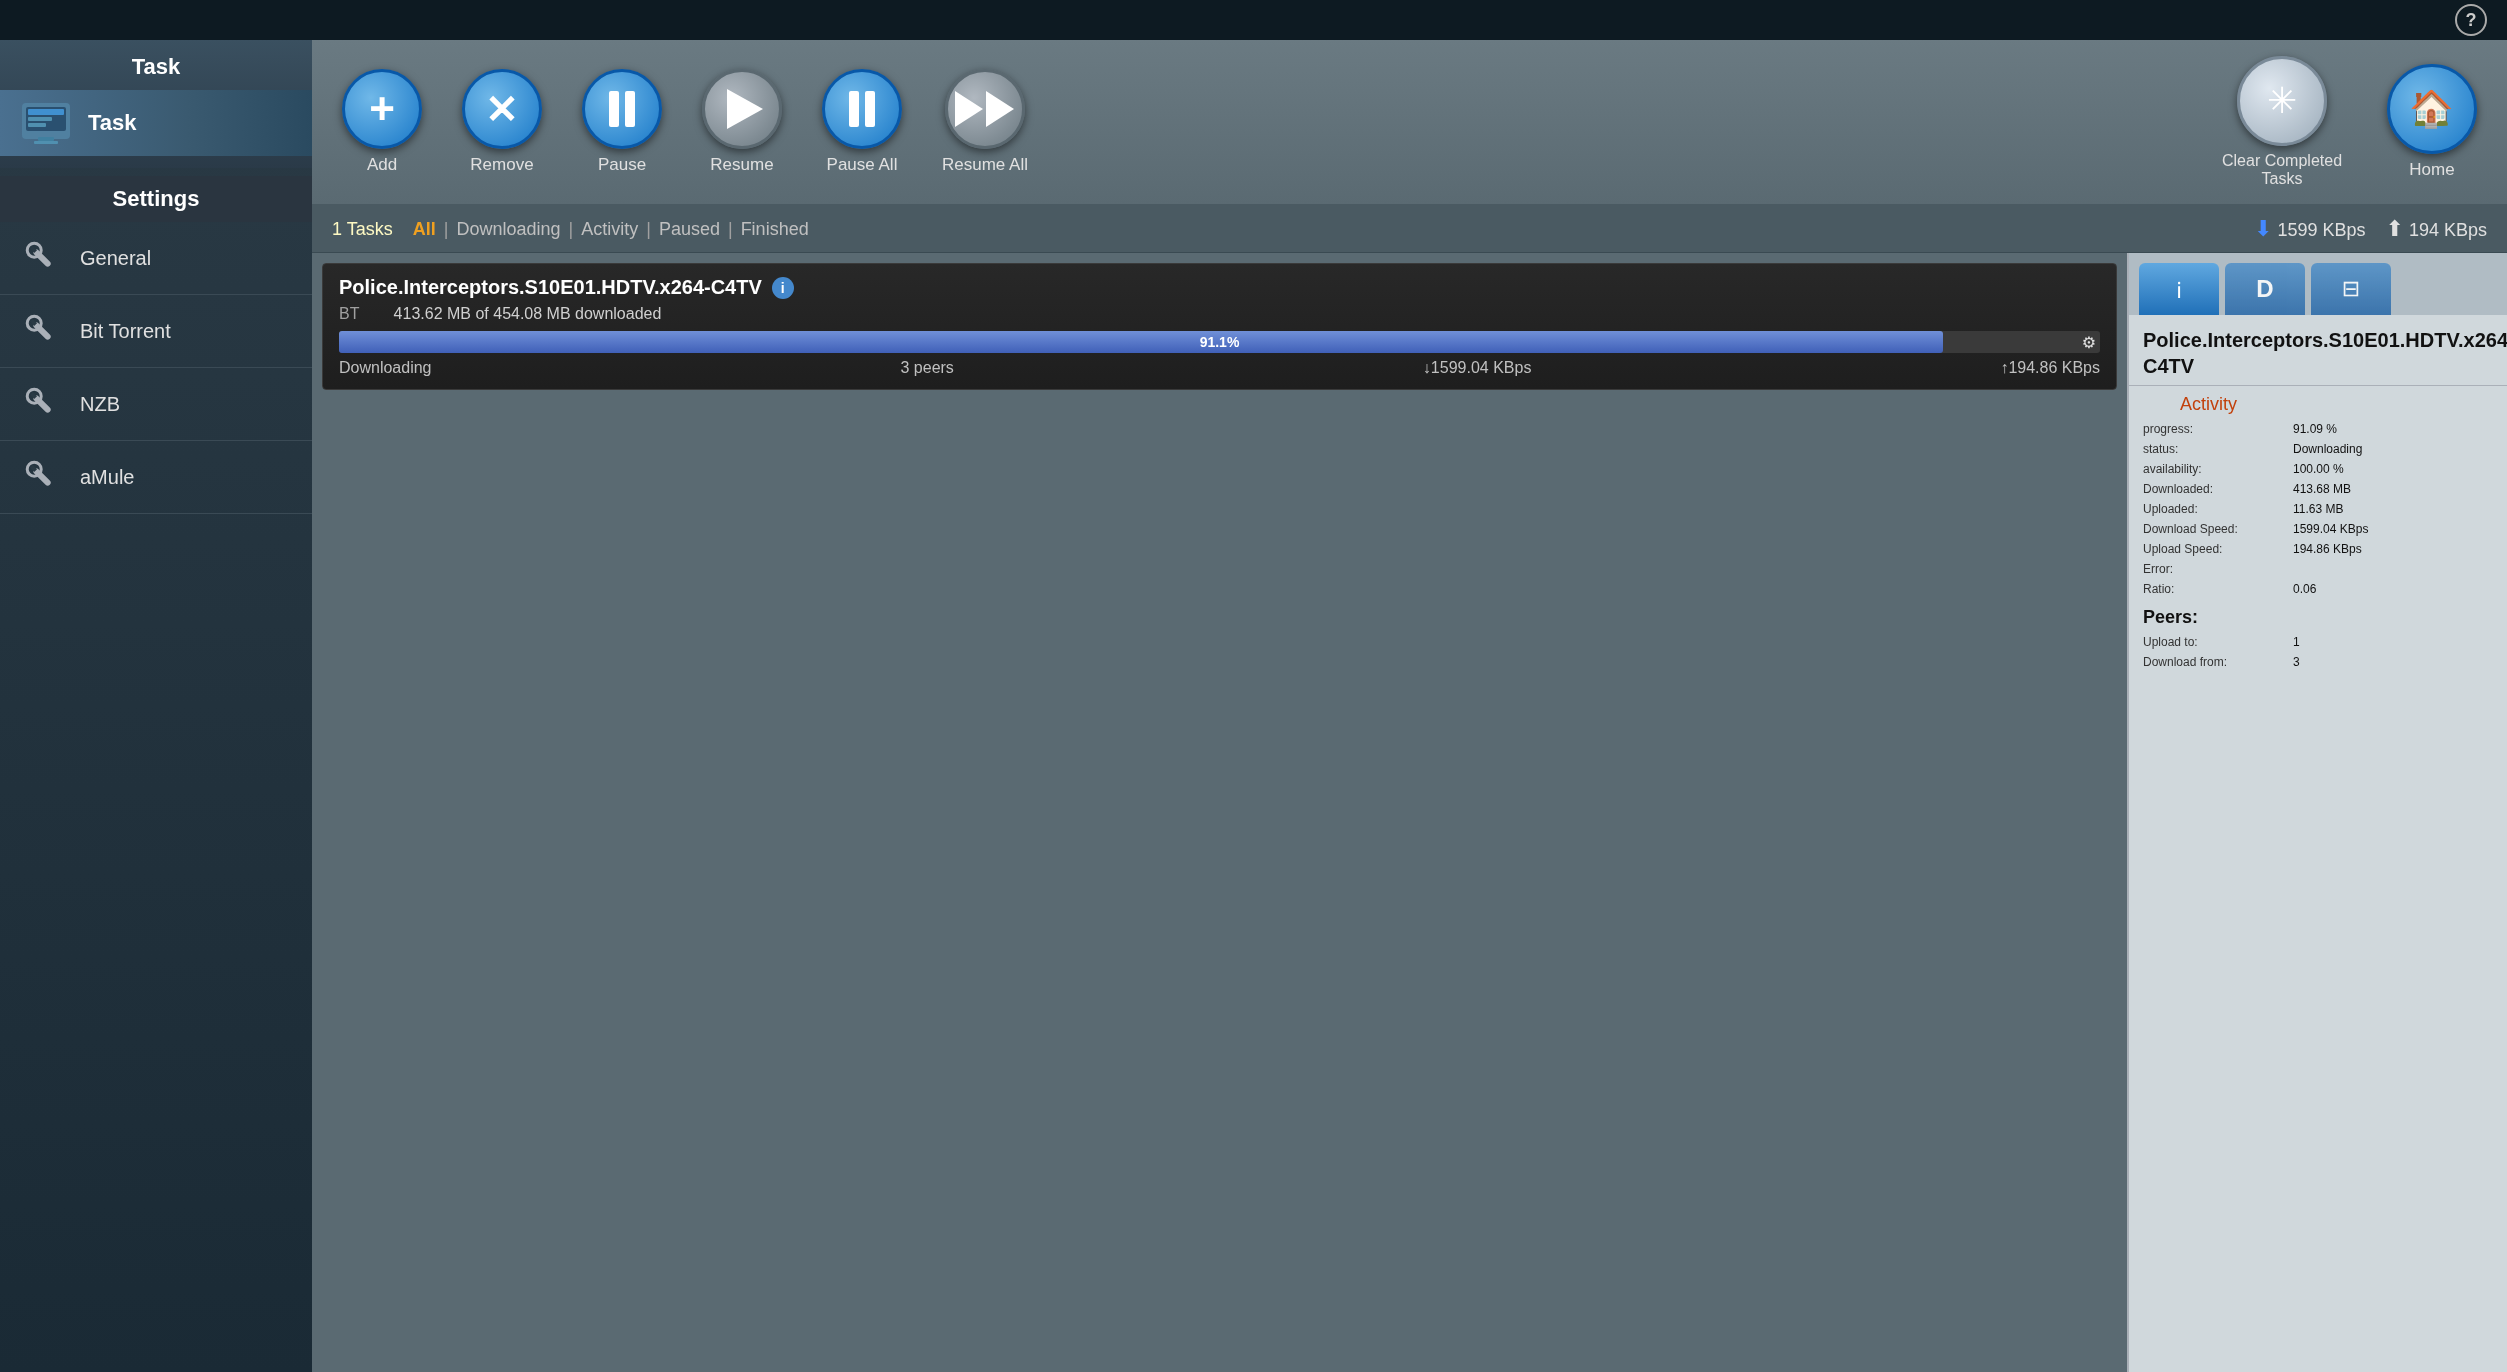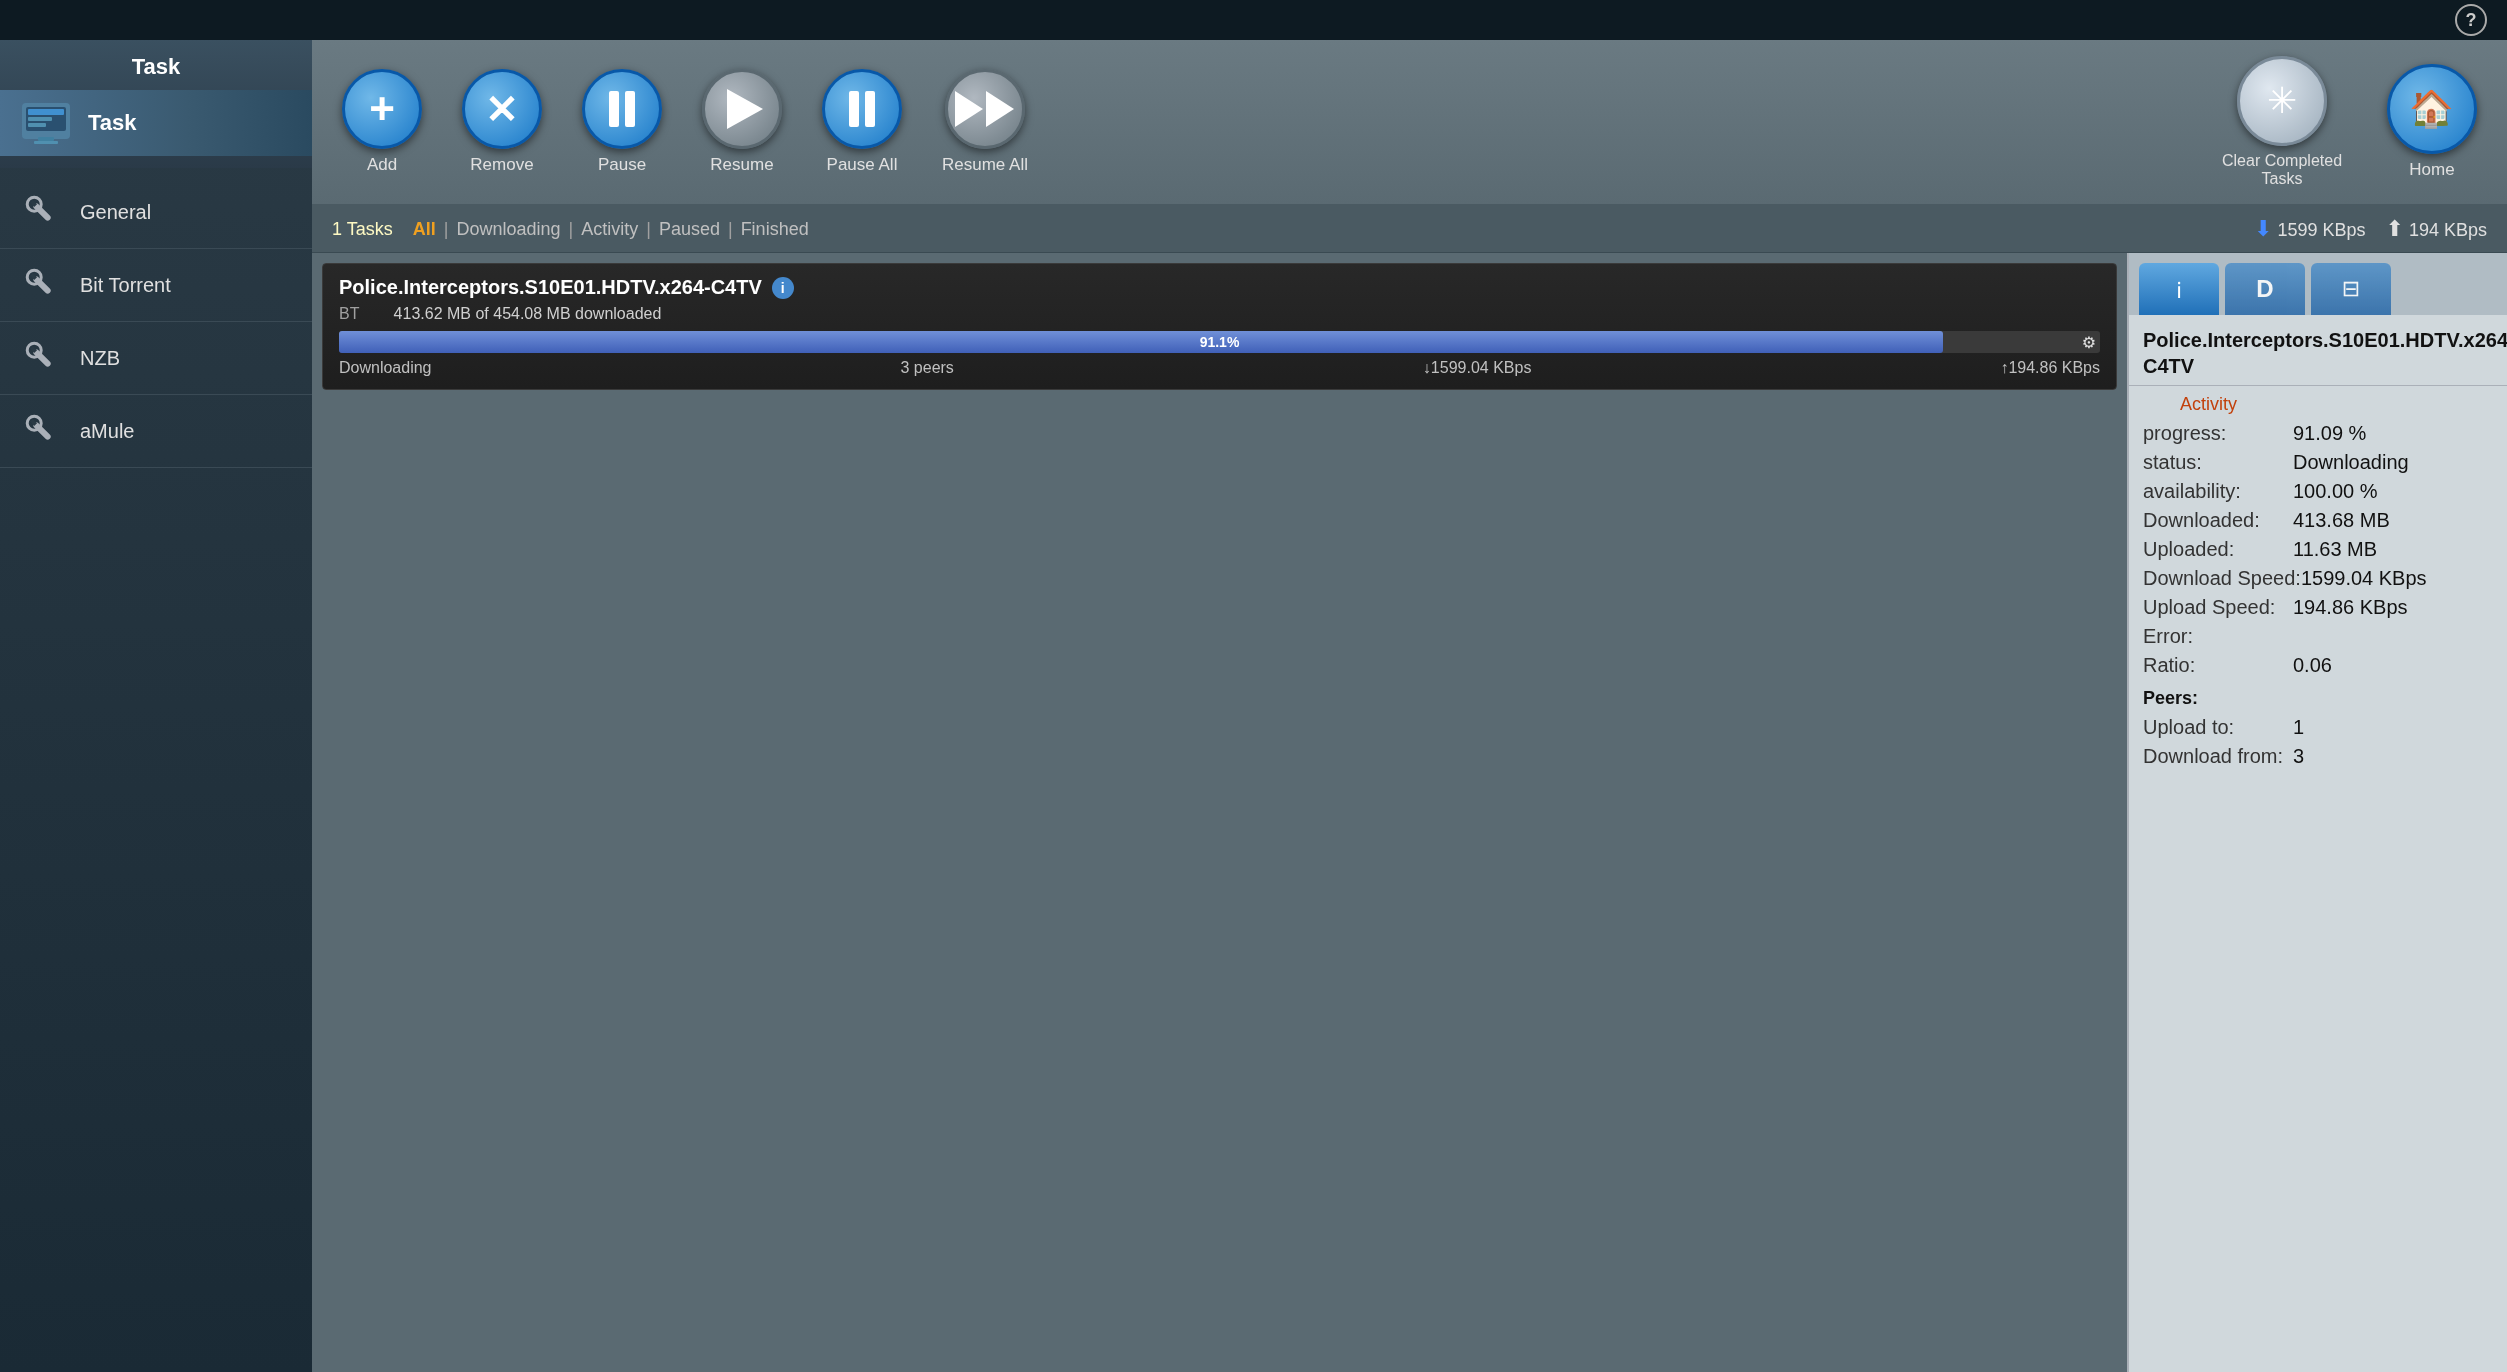--- a/index.html
+++ b/index.html
@@ -420,21 +420,21 @@
       font-size: 18px;
       font-weight: normal;
       color: #c2410c;
       padding: 8px 14px 4px;
       margin-left: 37px;
     }
 
     .detail-row {
       display: flex;
       padding: 3px 14px;
-      font-size: 20px;
+      font-size: 12px;
     }
     .detail-row .lbl {
       color: #333;
       min-width: 150px;
     }
     .detail-row .val {
       color: #111;
       font-weight: 500;
     }
 
@@ -473,20 +473,21 @@
             <rect x="8" y="22" width="18" height="4" rx="1" fill="#5090b0"></rect>
             <rect x="18" y="36" width="16" height="4" rx="1" fill="#4080a0"></rect>
             <rect x="14" y="40" width="24" height="3" rx="1" fill="#5090b0"></rect>
           </svg>
         </div>
         <span class="sidebar-task-label">Task</span>
       </div>
     </div>
 
     <div class="sidebar-settings-section">
+      <div class="sidebar-settings-title">Settings</div>
       <div id="settings-items-container">
           <div class="sidebar-settings-item">
     <div class="settings-icon">
       <svg class="wrench-svg" viewBox="0 0 38 38" xmlns="http://www.w3.org/2000/svg">
         <g transform="rotate(-45,19,19)">
           <rect x="16" y="8" width="6" height="22" rx="3" fill="#aab0b8"></rect>
           <circle cx="19" cy="8" r="7" fill="none" stroke="#aab0b8" stroke-width="3"></circle>
           <rect x="17" y="4" width="4" height="6" fill="#2a3a45"></rect>
         </g>
       </svg>

